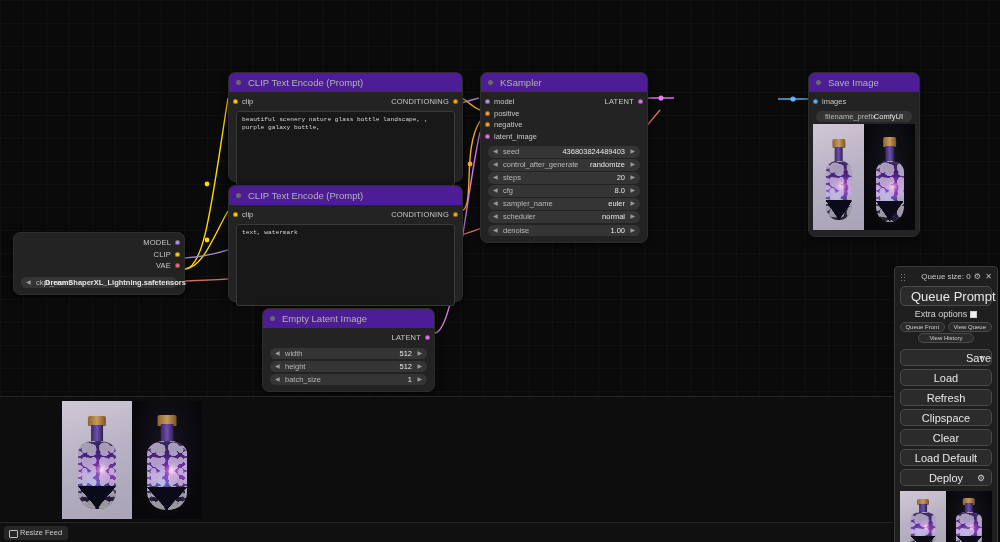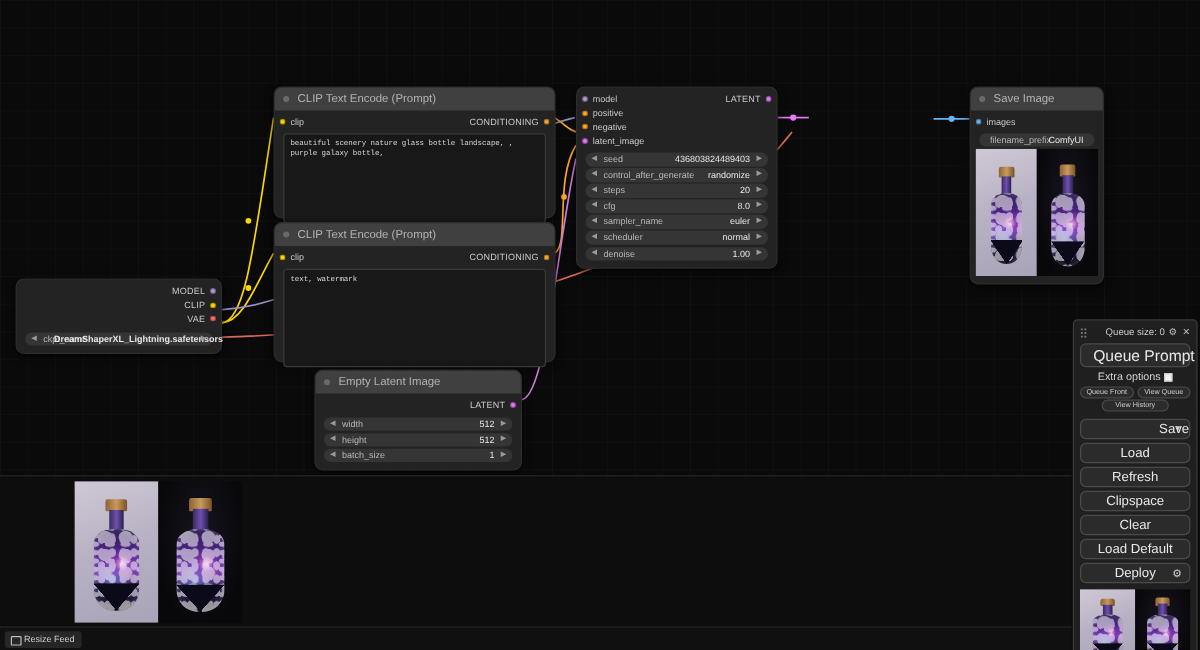--- a/index.html
+++ b/index.html
@@ -28,21 +28,21 @@
     position: absolute;
     background: #232323;
     border: 1px solid #2d2d2d;
     border-radius: 7px;
     box-shadow: 0 2px 7px rgba(0,0,0,.65);
   }
   .node-title {
     height: 19px; line-height: 19px;
     padding-left: 19px;
     font-size: 9.5px; color: #b3b3b3;
-    background: #404040;
+    background: #4c1d95;
     border-radius: 6px 6px 0 0;
     position: relative;
     white-space: nowrap; overflow: hidden;
   }
   .node-title::before {
     content: ""; position: absolute; left: 7px; top: 7px;
     width: 5px; height: 5px; border-radius: 50%; background: #6a6a6a;
   }
   .node-body { padding: 4px 0 6px 0; position: relative; }
 
@@ -297,20 +297,21 @@
         <div class="widget">
           <span class="ar l">◀</span>
           <span class="wl">batch_size</span>
           <span class="wv">1</span>
           <span class="ar r">▶</span>
         </div>
       </div>
     </div>
 
     <div class="node" style="left:480px; top:72px; width:168px;">
+      <div class="node-title">KSampler</div>
       <div class="node-body">
         <div class="sock">
           <span class="dot in c-model"></span>
           <span class="nm">model</span>
           <span class="dot out c-latent"></span>
           <span class="nm out">LATENT</span>
         </div>
         <div class="sock">
           <span class="dot in c-cond"></span>
           <span class="nm">positive</span>

